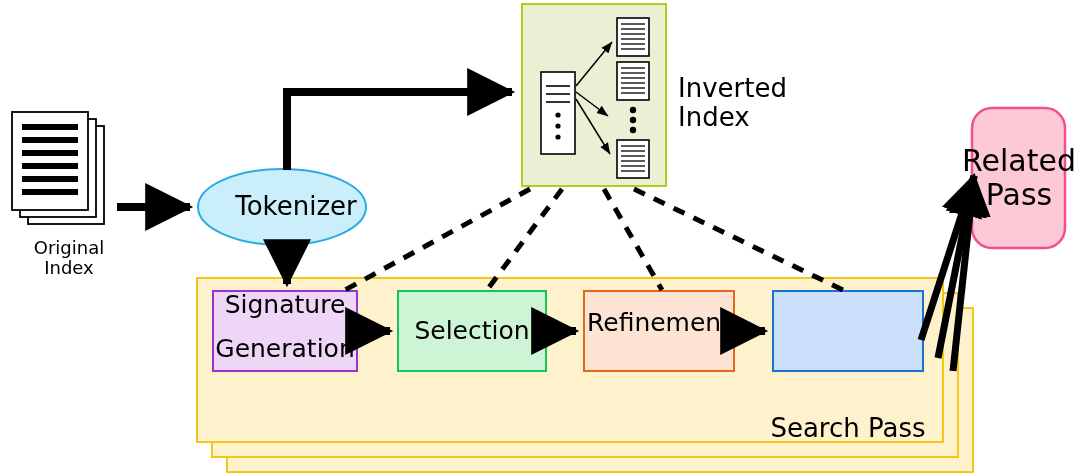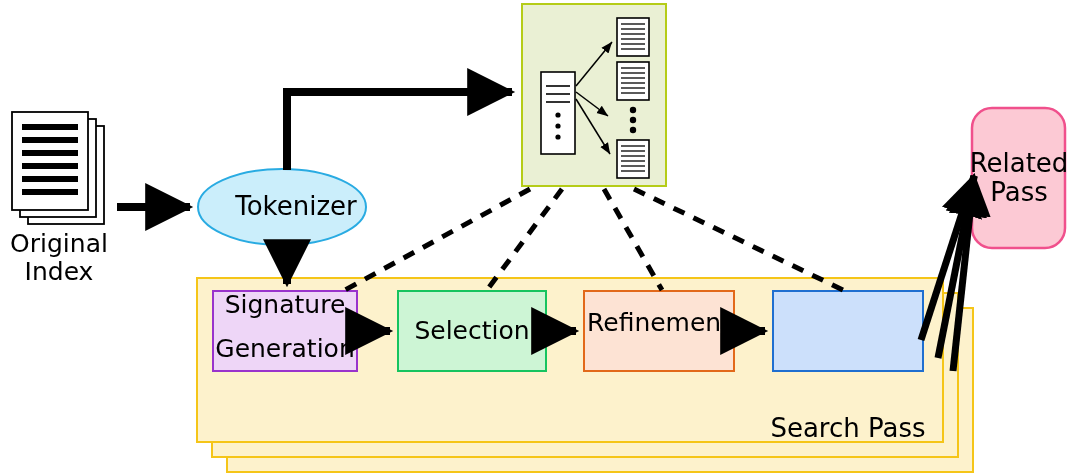--- a/index.html
+++ b/index.html
@@ -32,26 +32,26 @@
     display: flex;
     flex-direction: column;
     align-items: center;
     justify-content: center;
     text-align: center;
     color: #000000;
     line-height: 1.12;
     pointer-events: none;
     white-space: pre;
   }
-  .lbl-original-data { font-size: 25px; }
+  .lbl-original-data { font-size: 18px; padding-left: 10px; }
   .lbl-tokenizer     { font-size: 26px; }
   .lbl-inverted      { font-size: 26px; }
   .lbl-stage         { font-size: 25px; }
   .lbl-searchpass    { font-size: 26px; }
-  .lbl-related       { font-size: 26px; text-align: center; }
+  .lbl-related       { font-size: 30px; text-align: center; }
 </style>
 </head>
 <body>
 
 <div id="diagram-root">
 
   <svg id="diagram-svg" viewBox="0 0 1076 476" xmlns="http://www.w3.org/2000/svg">
     <defs>
       <marker id="arrow-thick" markerWidth="7" markerHeight="7" refX="5.6" refY="3" orient="auto" markerUnits="strokeWidth">
         <path d="M0,0 L6,3 L0,6 z" fill="#000000"></path>
@@ -177,20 +177,24 @@
 
   <div class="node-label lbl-original-data" style="left:0px; top:228px; width:118px; height:60px;">
     <span>Original</span>
     <span>Index</span>
   </div>
 
   <div class="node-label lbl-tokenizer" style="left:198px; top:190px; width:196px; height:34px;">
     <span>Tokenizer</span>
   </div>
 
+  <div class="node-label lbl-inverted" style="left:678px; top:72px; width:180px; height:62px; align-items:flex-start;">
+    <span>Inverted</span>
+    <span>Index</span>
+  </div>
 
   <div class="node-label lbl-stage" style="left:213px; top:291px; width:144px; height:72px;gap:16px;">
     <span>Signature</span>
     <span>Generation</span>
   </div>
 
   <div class="node-label lbl-stage" style="left:398px; top:291px; width:148px; height:80px;">
     <span>Selection</span>
   </div>
 

